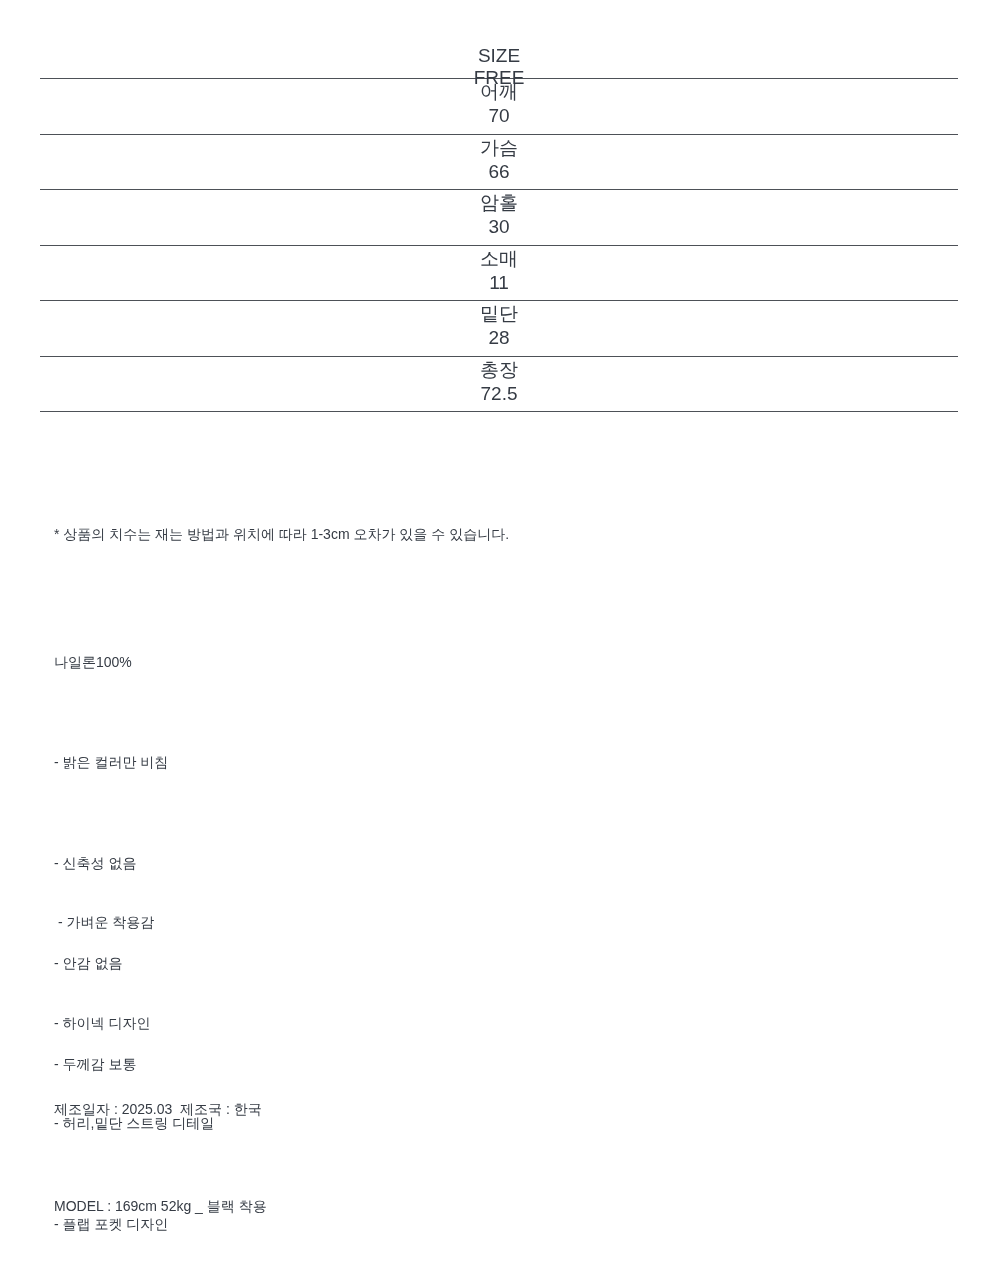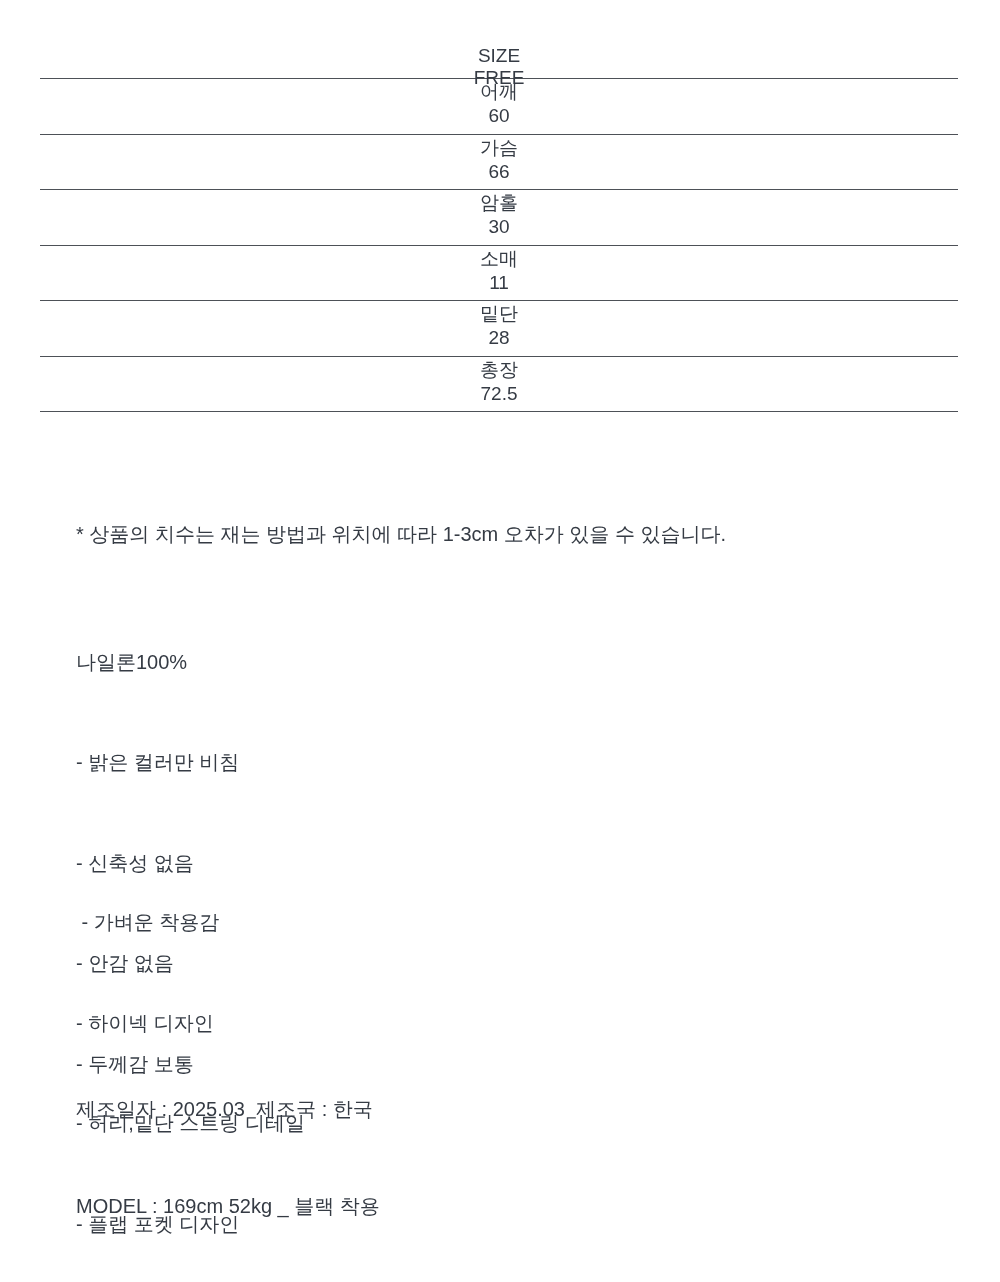--- a/index.html
+++ b/index.html
@@ -44,23 +44,23 @@
   }
   .c-value {
     width: 596px;
     text-align: center;
     font-size: 19px;
     white-space: nowrap;
   }
   
   .text-block, .note-line {
     position: absolute;
-    left: 76px;
+    left: 54px;
     margin: 0;
-    font-size: 20px;
+    font-size: 14px;
     line-height: 33.5px;
     white-space: pre-wrap;
   }
   .text-block p {
     margin: 0;
     white-space: pre-wrap;
   }
   .note-line.note     { top: 518px; }
   .text-block.fabric  { top: 579px; }
   .text-block.props   { top: 679px; }
@@ -73,21 +73,21 @@
 
 <div class="page">
 
   <div class="size-table">
     <div class="t-row t-header">
       <div class="c-label">SIZE</div>
       <div class="c-value">FREE</div>
     </div>
     <div class="t-row">
       <div class="c-label">어깨</div>
-      <div class="c-value">60</div>
+      <div class="c-value">70</div>
     </div>
     <div class="t-row">
       <div class="c-label">가슴</div>
       <div class="c-value">66</div>
     </div>
     <div class="t-row">
       <div class="c-label">암홀</div>
       <div class="c-value">30</div>
     </div>
     <div class="t-row">

